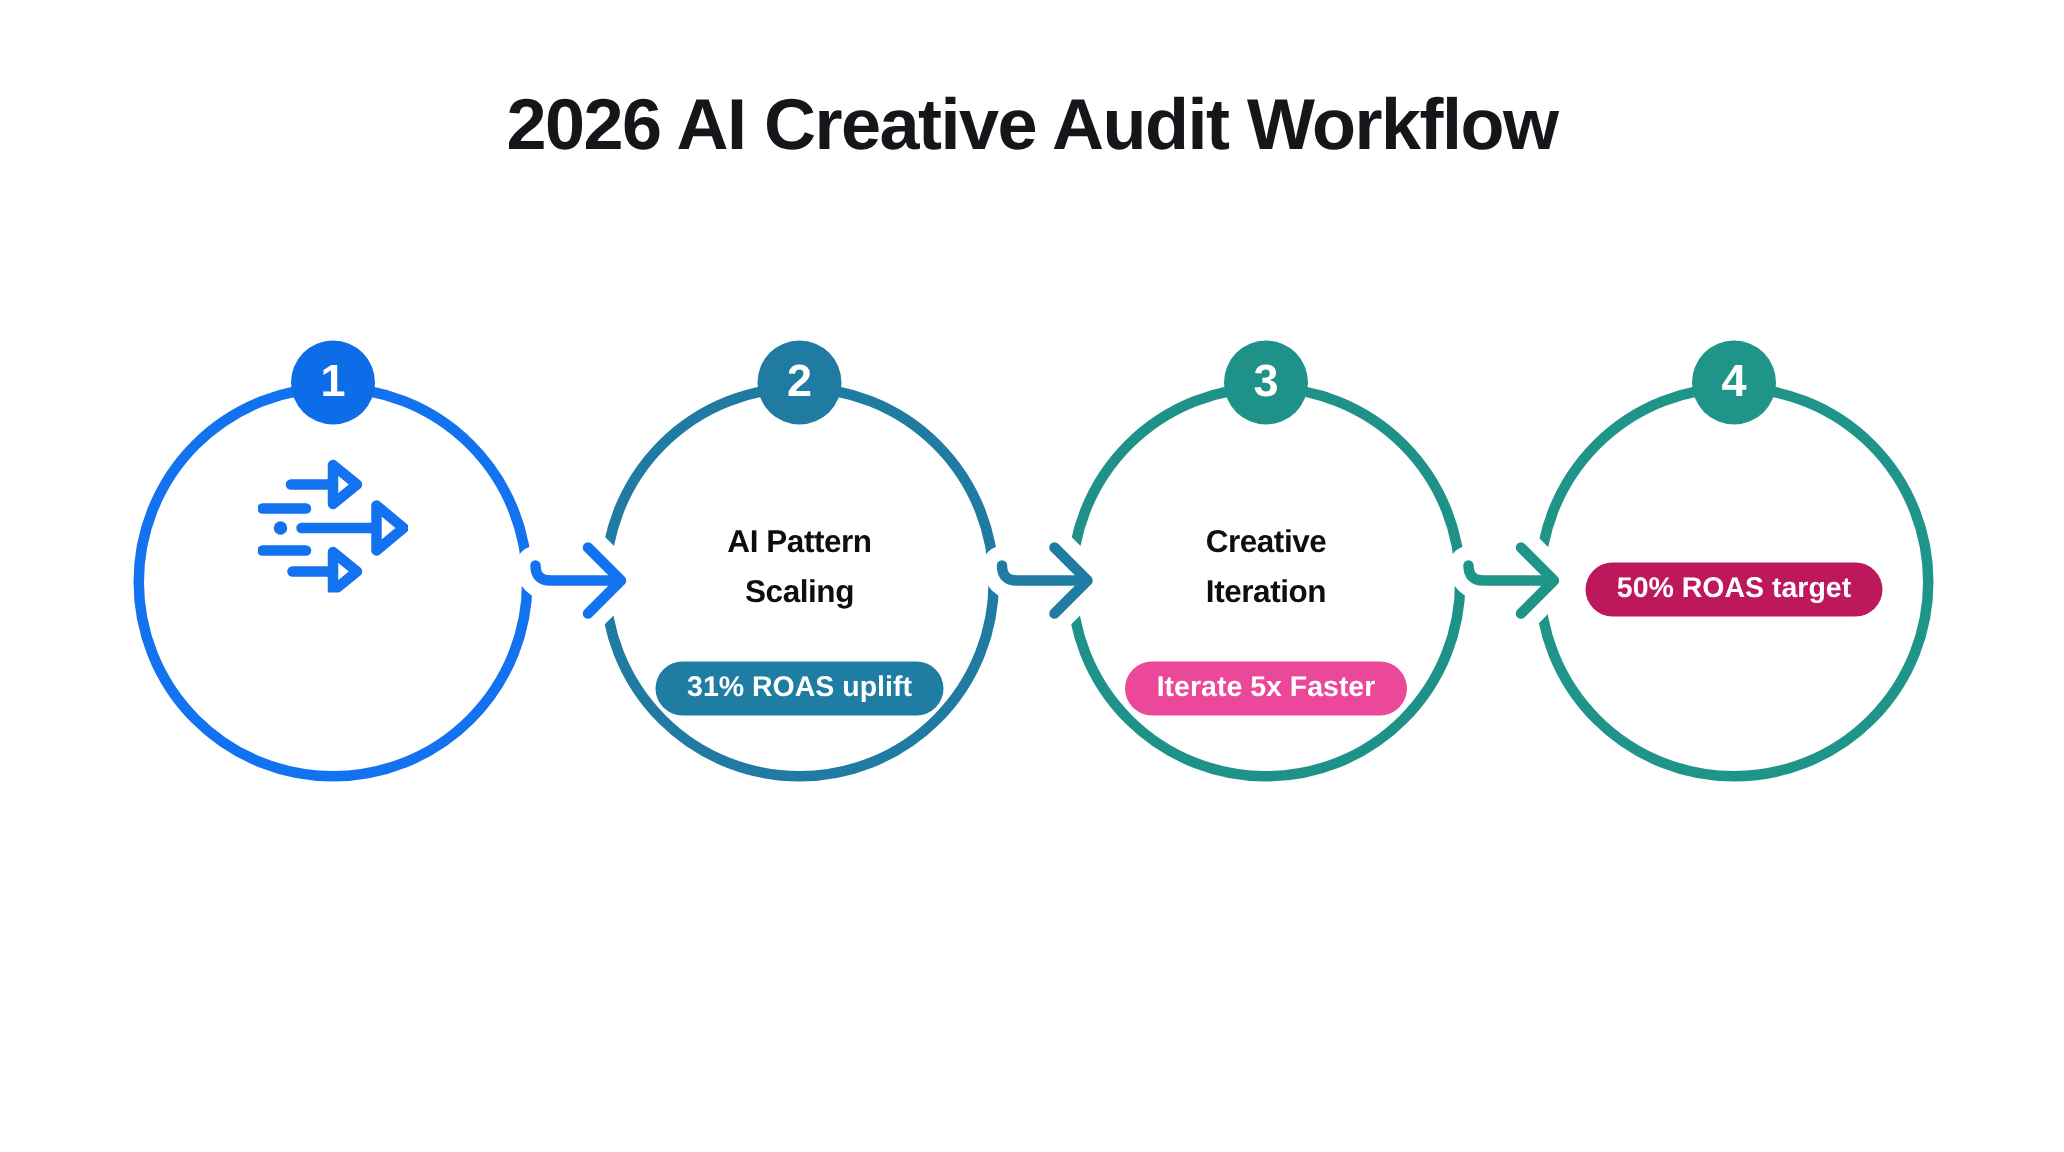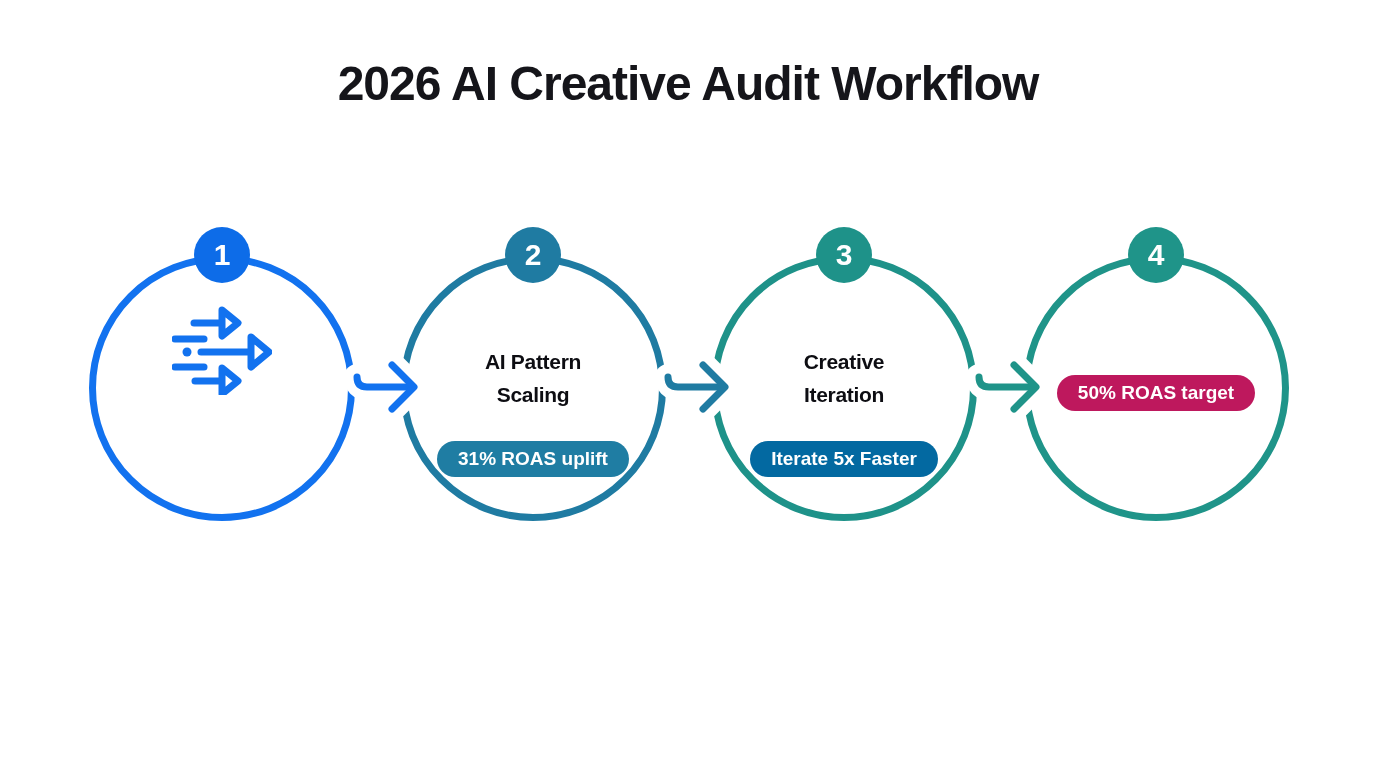--- a/index.html
+++ b/index.html
@@ -66,21 +66,21 @@
   .pill {
     margin-top:30px;
     display:inline-block;
     padding:5px 21px;
     border-radius:18px;
     color:#ffffff;
     font-size:19px; line-height:26px; font-weight:bold;
     white-space:nowrap;
   }
   .step-2 .pill { background:#1f7da3; }
-  .step-3 .pill { background:#0369a1; }
+  .step-3 .pill { background:#ec4899; }
   .step-4 .pill { background:#be185d; }
 
   .icon-box { width:100px; height:94px; }
 
   .flow-arrow { position:absolute; top:355px; z-index:5; }
   .flow-arrow .halo { fill:none; stroke:#ffffff; stroke-width:26; stroke-linecap:round; stroke-linejoin:round; }
   .flow-arrow .stroke { fill:none; stroke-width:7; stroke-linecap:round; stroke-linejoin:round; }
   .arrow-1 { left:340px; } .arrow-1 .stroke { stroke:#1272ef; }
   .arrow-2 { left:651px; } .arrow-2 .stroke { stroke:#1f7ba2; }
   .arrow-3 { left:962px; } .arrow-3 .stroke { stroke:#1f9489; }

